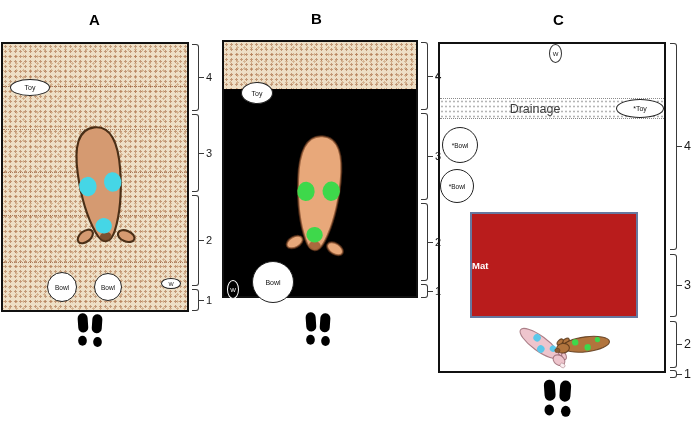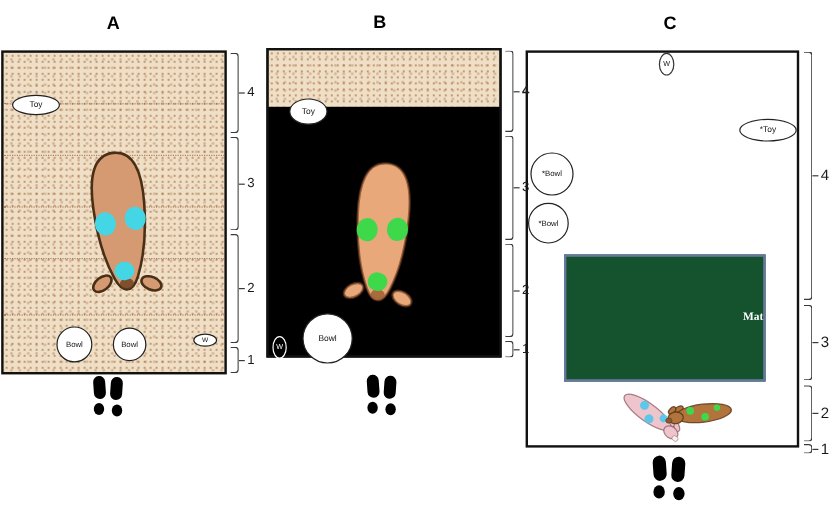--- a/index.html
+++ b/index.html
@@ -34,22 +34,22 @@
   .zone-num{font-size:11px;color:#1a1a1a;padding-left:2px;line-height:1;}
   .zone-num-lg{font-size:12.5px;}
   .zone-num-b{font-weight:bold;}
 
   .drainage{position:absolute;box-sizing:border-box;
             border-top:1px dotted #8a8a8a;border-bottom:1px dotted #8a8a8a;
             background-image:radial-gradient(#b5b5b5 .8px, transparent 1px);
             background-size:4px 5px;display:flex;align-items:center;justify-content:center;}
   .drainage-text{font-size:12.5px;color:#3c3c3c;margin-right:34px;}
 
-  .mat{position:absolute;background:#14532d;border:2px solid #67789f;box-sizing:border-box;
-       display:flex;align-items:center;justify-content:flex-end;font-family:Liberation Serif, serif;}
+  .mat{position:absolute;background:#b91c1c;border:2px solid #67789f;box-sizing:border-box;
+       display:flex;align-items:center;justify-content:flex-start;}
   .mat-text{color:#fff;font-size:9.5px;font-weight:600;}
 
   .abs{position:absolute;}
   svg{display:block;overflow:visible;}
 </style>
 </head>
 <body>
 
 <div class="stage">
 
@@ -185,20 +185,23 @@
   </div>
 
   <div class="panel-letter" style="left:553px;top:11px;">C</div>
 
   <div class="pen" style="left:438px;top:42px;width:228px;height:331px;background:#fff;"></div>
 
   <div class="oval-label" style="left:549px;top:44px;width:13px;height:19px;font-size:6px;border-color:#333;">
     <span>W</span>
   </div>
 
+  <div class="drainage" style="left:440px;top:98px;width:224px;height:21px;">
+    <span class="drainage-text">Drainage</span>
+  </div>
   <div class="oval-label" style="left:616px;top:99px;width:48px;height:19px;font-size:7px;">
     <span>*Toy</span>
   </div>
 
   <div class="circle-label" style="left:442px;top:127px;width:36px;height:36px;">
     <span>*Bowl</span>
   </div>
   <div class="circle-label" style="left:440px;top:169px;width:34px;height:34px;">
     <span>*Bowl</span>
   </div>

